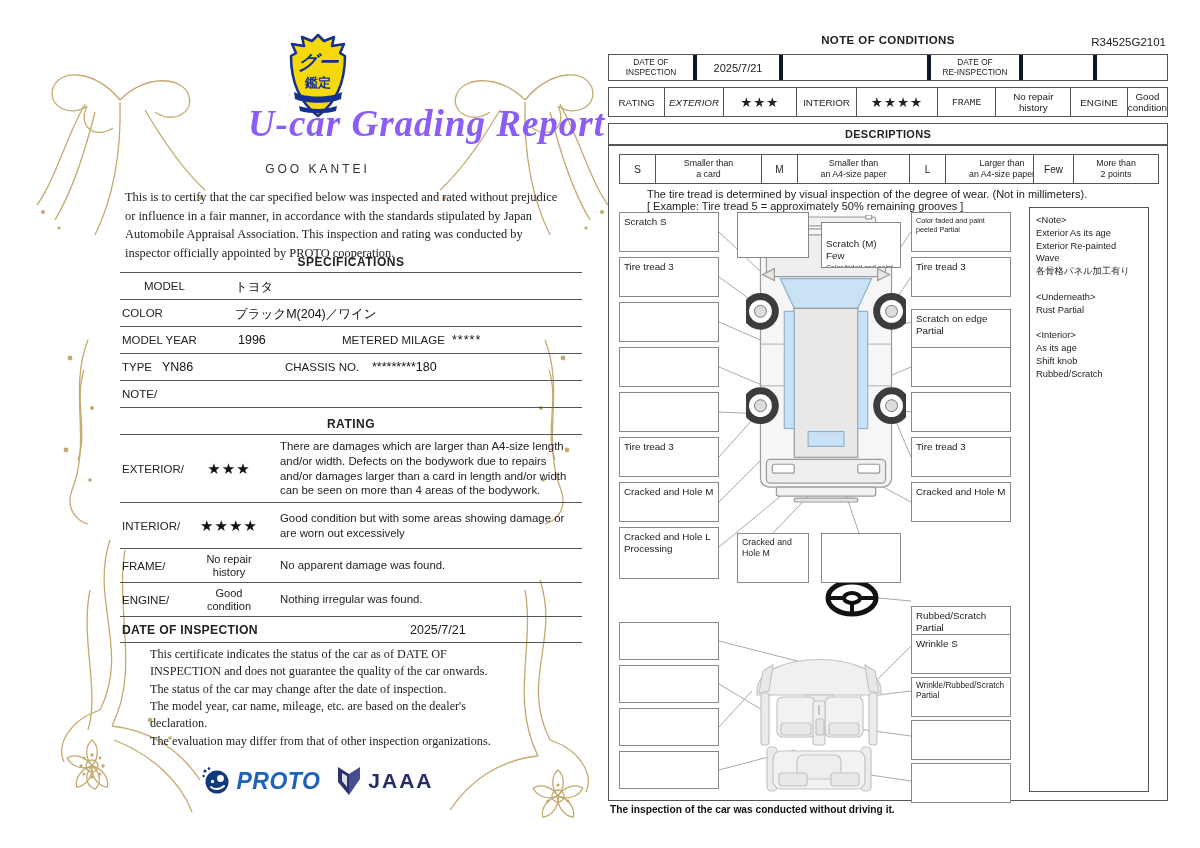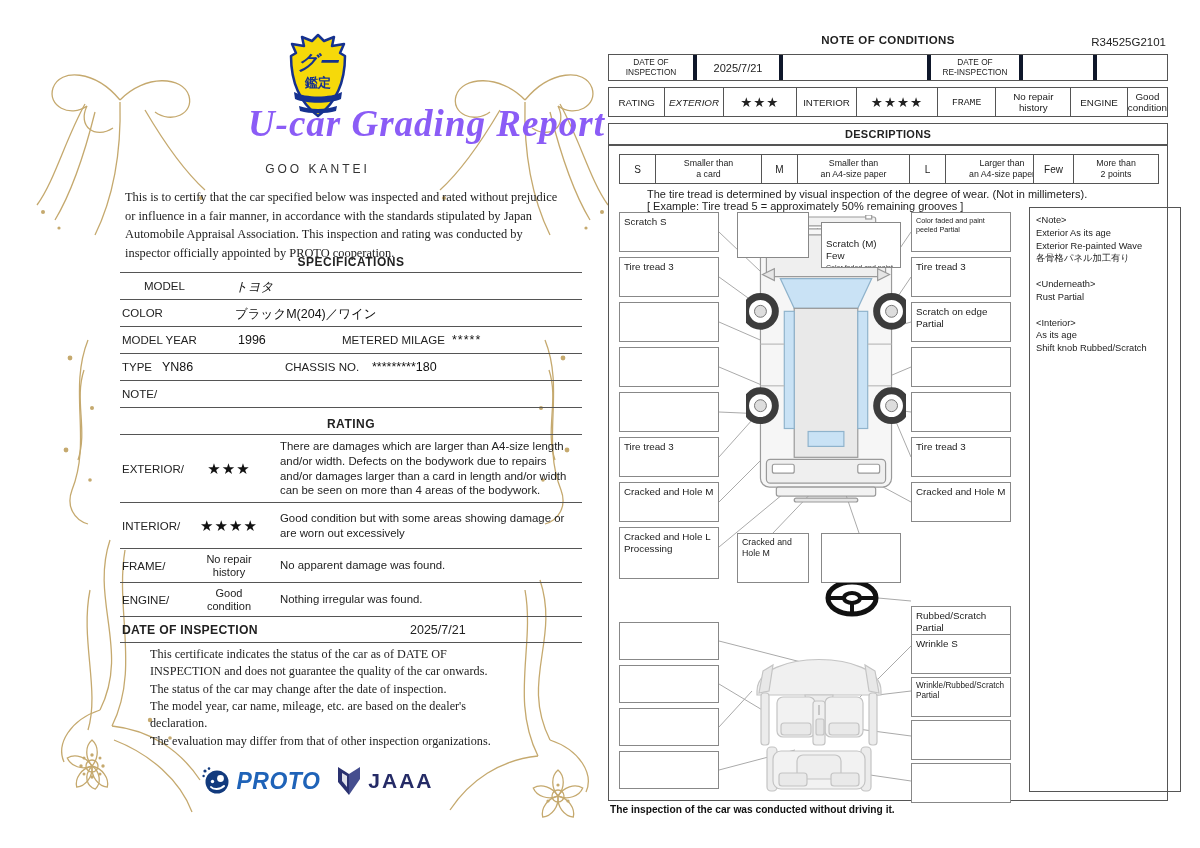--- a/index.html
+++ b/index.html
@@ -77,21 +77,21 @@
   .lg-txt { font-size:8.8px; line-height:1.2; white-space:pre-line; }
 
   .tread-note { position:absolute; left:10px; font-size:11px; color:#222;margin-left:28px; }
 
   .cbox { position:absolute; border:1px solid #888; background:#fff; padding:3px 4px;
       font-size:9.8px; line-height:1.25; color:#222; white-space:pre-line; overflow:hidden; }
   .cbox .tiny { display:block; font-size:7px; line-height:1.2; color:#333; margin-top:1px; }
   .cbox.smalltxt { font-size:7.2px; }
   .cbox.medtxt { font-size:8.2px; }
 
-  .notes-panel { position:absolute; left:420px; top:61px; width:152px; height:585px;
+  .notes-panel { position:absolute; left:420px; top:61px; width:120px; height:585px;
       border:1px solid #555; padding:6px 6px; font-size:9.3px; line-height:1.38;
       white-space:pre-line; color:#222; }
 
   .lines-overlay { position:absolute; left:0; top:0; width:558px; height:654px; pointer-events:none; }
   .lines-overlay line { stroke:#aaa; stroke-width:1; }
 
   .noc-footer { position:absolute; left:2px; top:776px; font-size:10.2px; font-weight:600; color:#111; }
 </style>
 </head>
 <body>
@@ -196,21 +196,21 @@
 
   <div class="cert-title">U-car Grading Report</div>
   <div class="cert-sub">GOO KANTEI</div>
   <div class="cert-intro">This is to certify that the car specified below was inspected and rated without prejudice or influence in a fair manner, in accordance with the standards stipulated by Japan Automobile Appraisal Association. This inspection and rating was conducted by inspector officially appointed by PROTO cooperation.</div>
 
   <div class="sec-head" style="top:245px;">SPECIFICATIONS</div>
 
   <div class="spec-table">
     <div class="srow">
       <span class="lab" style="left:24px;">MODEL</span>
-      <span class="val" style="left:115px;font-style:italic;">トヨタ</span>
+      <span class="val" style="left:115px;">トヨタ</span>
     </div>
     <div class="srow">
       <span class="lab" style="left:2px;">COLOR</span>
       <span class="val" style="left:115px;">ブラックM(204)／ワイン</span>
     </div>
     <div class="srow">
       <span class="lab" style="left:2px;">MODEL YEAR</span>
       <span class="val" style="left:118px;">1996</span>
       <span class="lab" style="left:222px;">METERED MILAGE</span>
       <span class="val" style="left:332px;letter-spacing:1px;">*****</span>
@@ -458,21 +458,21 @@
 
     <div class="cbox" style="left:128px;top:66px;width:72px;height:46px;"></div>
     <div class="cbox" style="left:212px;top:76px;width:80px;height:46px;">
       <span>Scratch (M) Few</span>
       <span class="tiny pre">Color faded and paint peeled
 top</span>
     </div>
 
     <div class="cbox smalltxt" style="left:302px;top:66px;width:100px;height:40px;"><span>Color faded and paint peeled Partial</span></div>
     <div class="cbox" style="left:302px;top:111px;width:100px;height:40px;"><span>Tire tread 3</span></div>
-    <div class="cbox" style="left:302px;top:156px;width:100px;height:40px;"><span>Scratch on edge Partial</span></div>
+    <div class="cbox" style="left:302px;top:163px;width:100px;height:40px;"><span>Scratch on edge Partial</span></div>
     <div class="cbox" style="left:302px;top:201px;width:100px;height:40px;"></div>
     <div class="cbox" style="left:302px;top:246px;width:100px;height:40px;"></div>
     <div class="cbox" style="left:302px;top:291px;width:100px;height:40px;"><span>Tire tread 3</span></div>
     <div class="cbox" style="left:302px;top:336px;width:100px;height:40px;"><span>Cracked and Hole M</span></div>
 
     <div class="cbox" style="left:128px;top:387px;width:72px;height:50px;font-size:8.8px;"><span>Cracked and Hole M</span></div>
     <div class="cbox" style="left:212px;top:387px;width:80px;height:50px;"></div>
 
     <div class="cbox" style="left:302px;top:460px;width:100px;height:58px;"><span>Rubbed/Scratch Partial</span></div>
     <div class="cbox" style="left:302px;top:488px;width:100px;height:40px;"><span>Wrinkle S</span></div>

